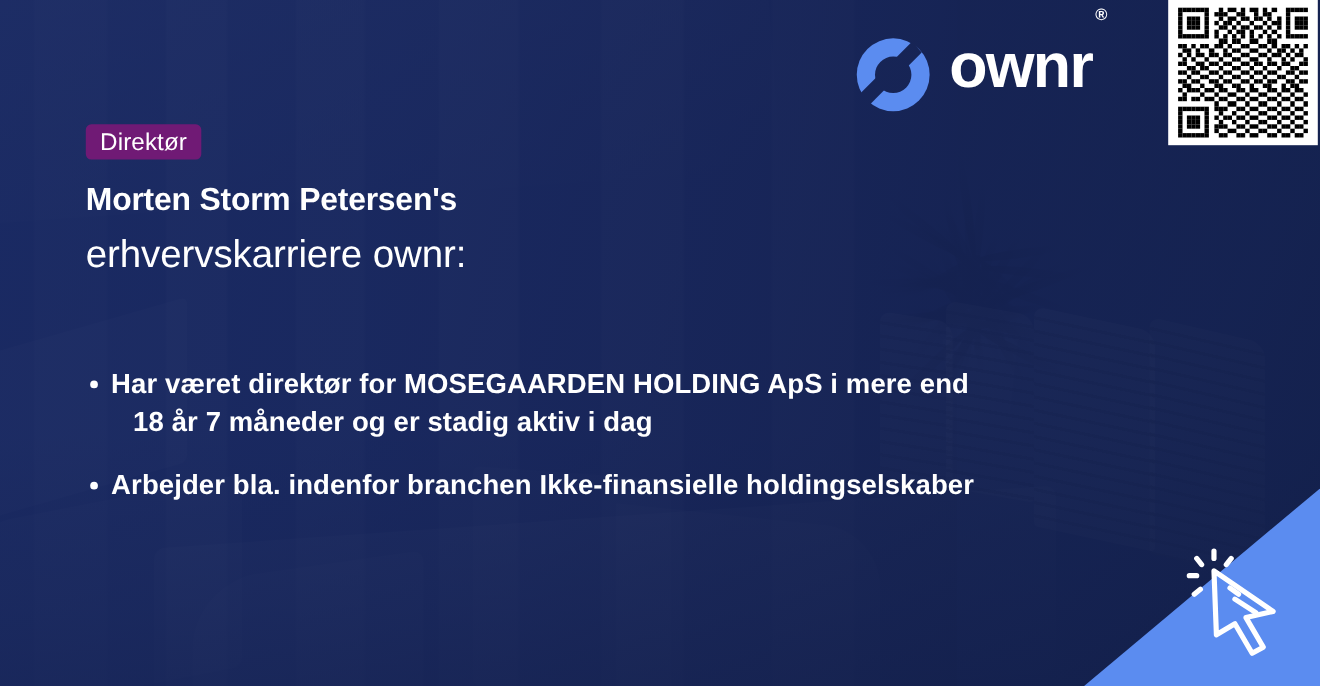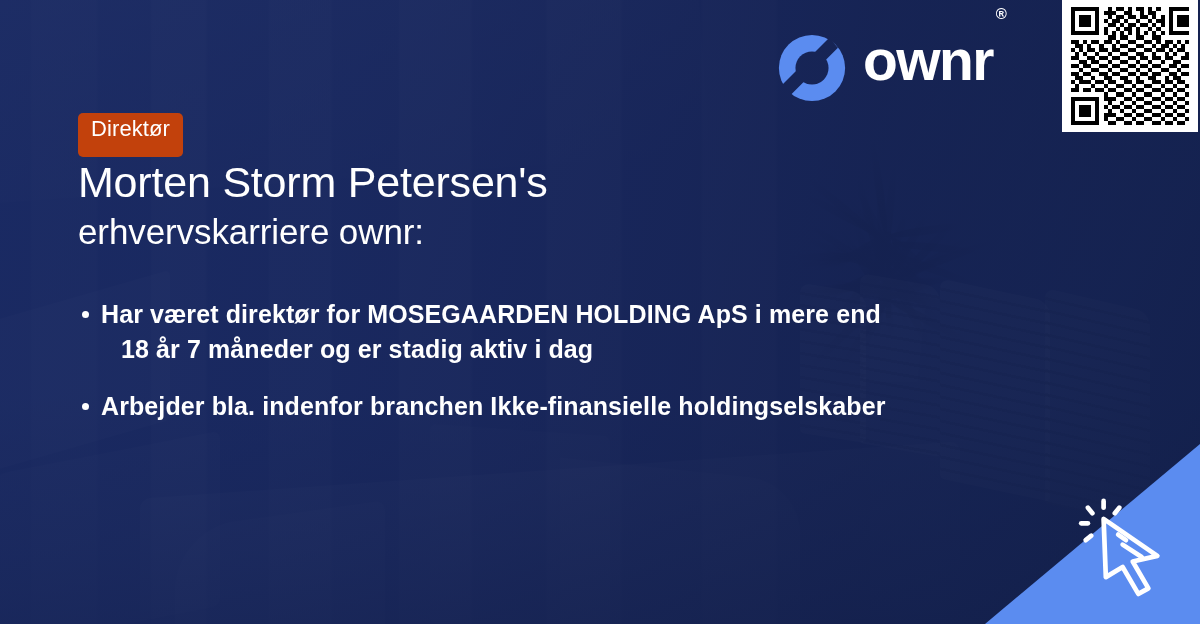--- a/index.html
+++ b/index.html
@@ -160,56 +160,56 @@
     position: absolute;
     inset: 0;
     background: linear-gradient(105deg, rgba(26,42,99,0.80) 0%, rgba(24,38,90,0.80) 45%, rgba(19,32,76,0.86) 100%);
     mix-blend-mode: normal;
   }
 
   
   .badge {
     position: absolute;
     left: 78px; top: 113px;
-    padding: 5px 13px 17px 13px;
-    background: #c2410c;
+    padding: 5px 13px 5px 13px;
+    background: #701a75;
     color: #ffffff;
     font-size: 22px;
     line-height: 1;
     border-radius: 5px;
     letter-spacing: 0.1px;
     white-space: nowrap;
   }
 
   .headline {
     position: absolute;
     left: 78px;
     top: 156px;
     width: 1000px;
     color: #ffffff;
   }
   .headline .l1 {
-    font-size: 43px;
-    font-weight: 400;
+    font-size: 29px;
+    font-weight: 700;
     line-height: 52px;
     letter-spacing: -0.2px;
     white-space: nowrap;
   }
   .headline .l2 {
     font-size: 35px;
     font-weight: 400;
     line-height: 48px;
     letter-spacing: -0.1px;
     white-space: nowrap;
   }
 
   .facts {
     position: absolute;
     left: 82px;
-    top: 297px;
+    top: 332px;
     width: 980px;
     color: #ffffff;
   }
   .fact {
     display: flex;
     align-items: flex-start;
     margin-bottom: 22px;
   }
   .fact .dot {
     flex: 0 0 auto;

